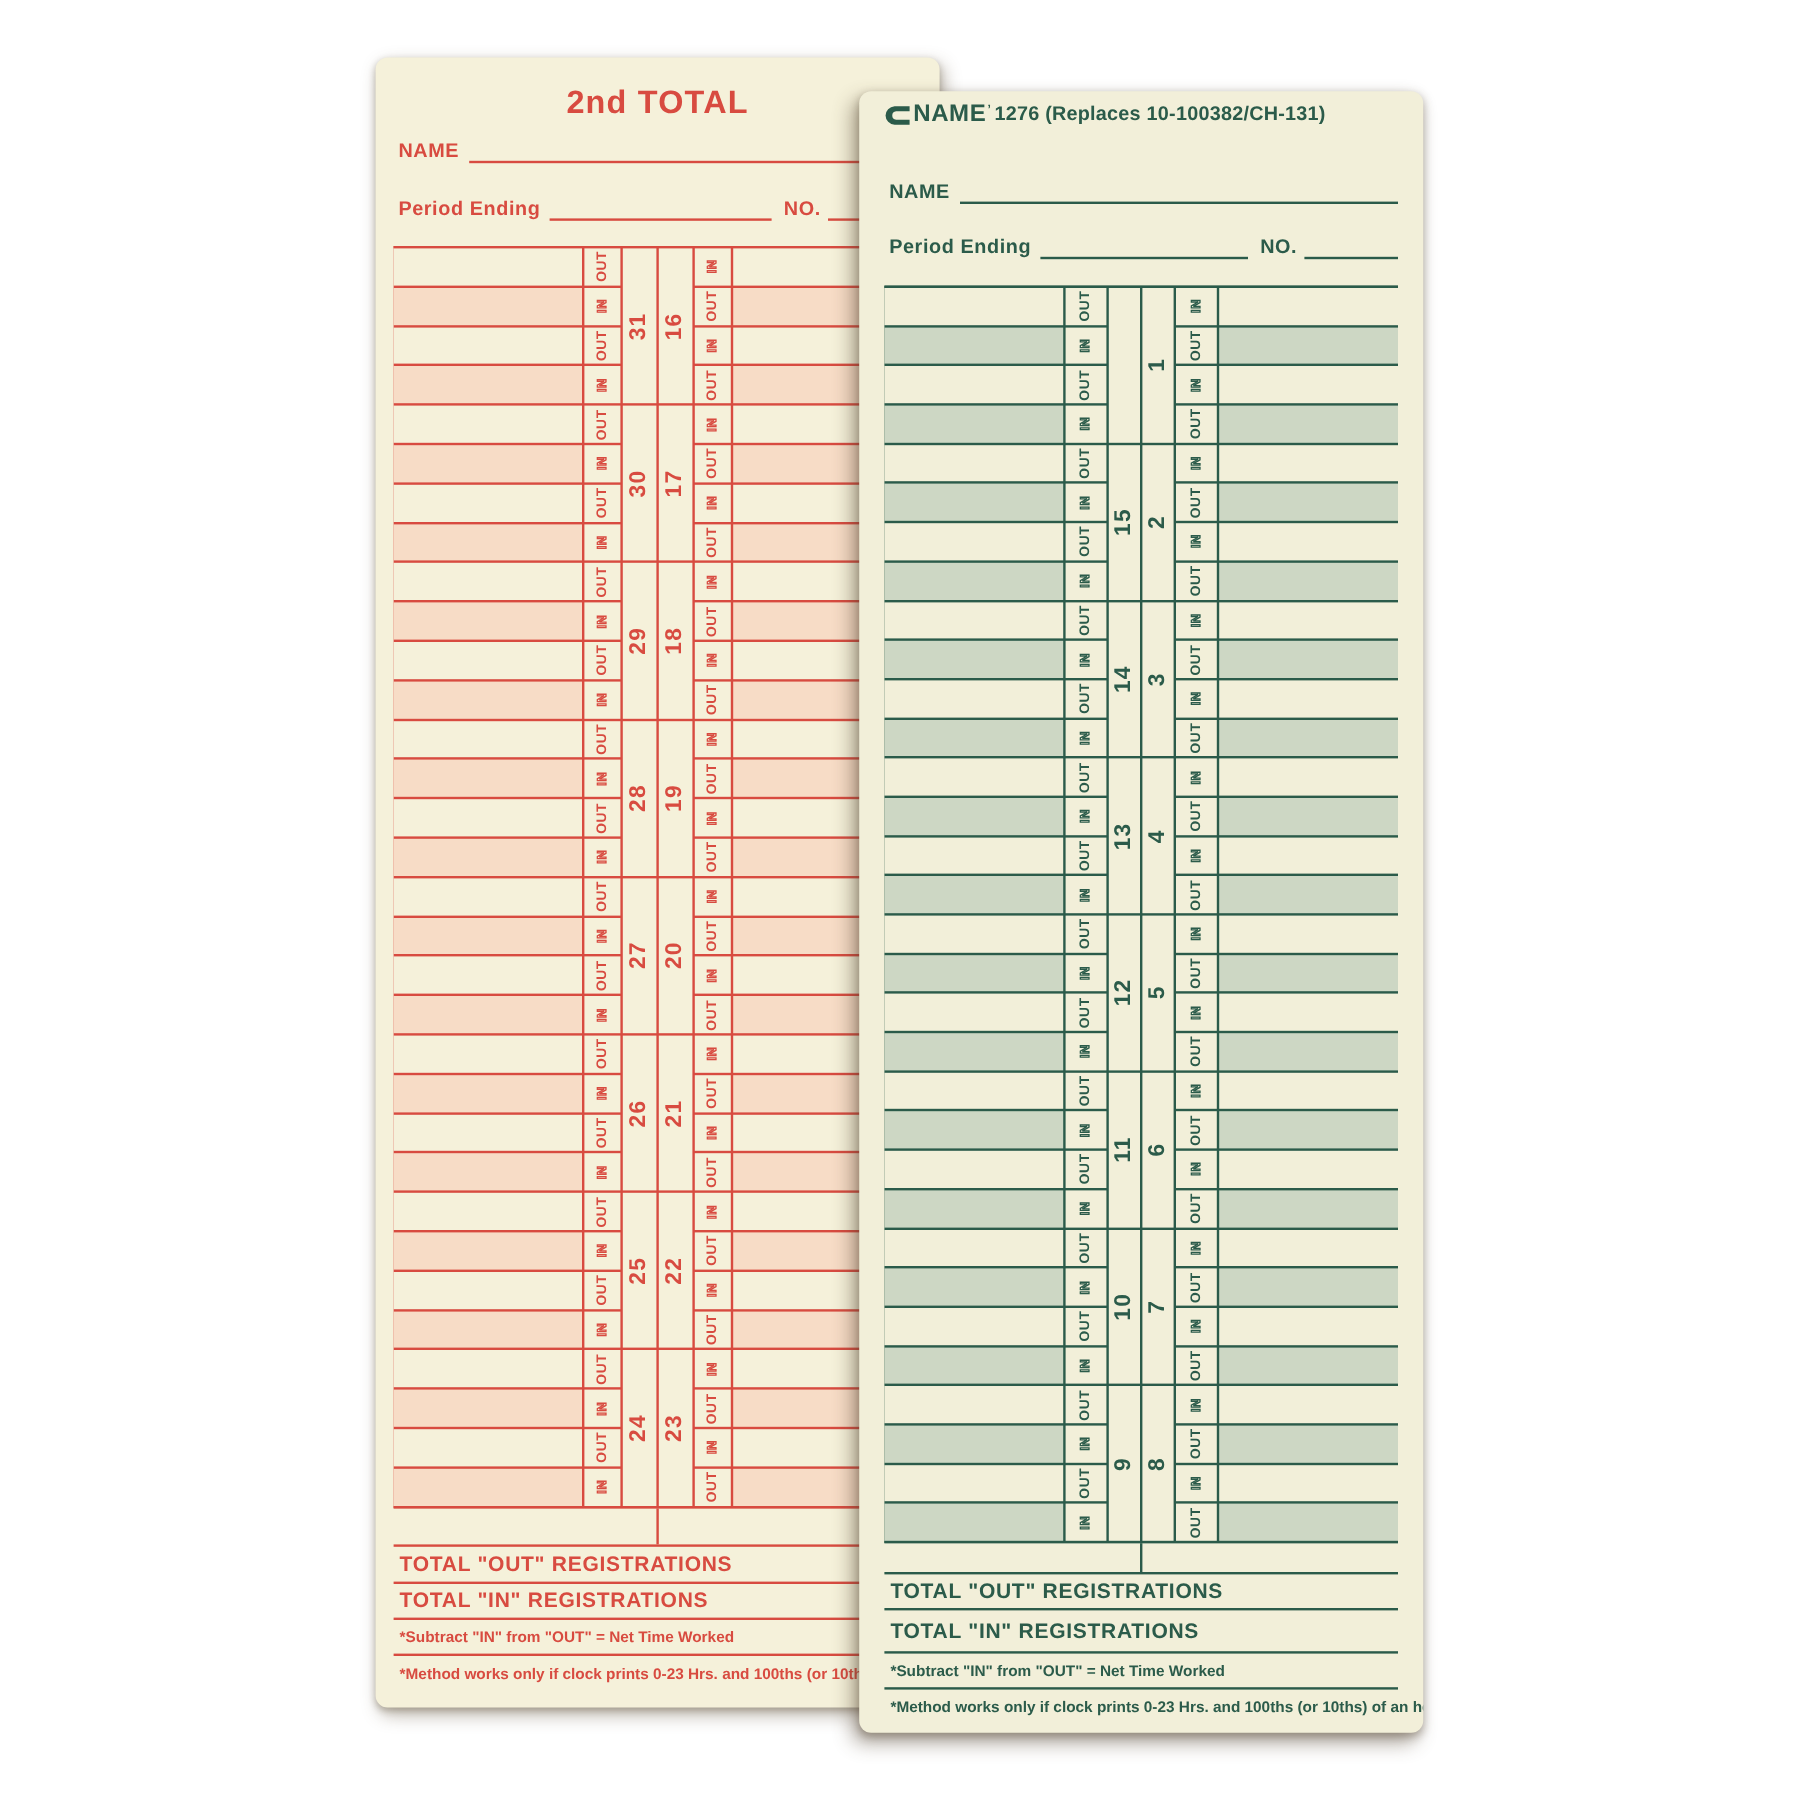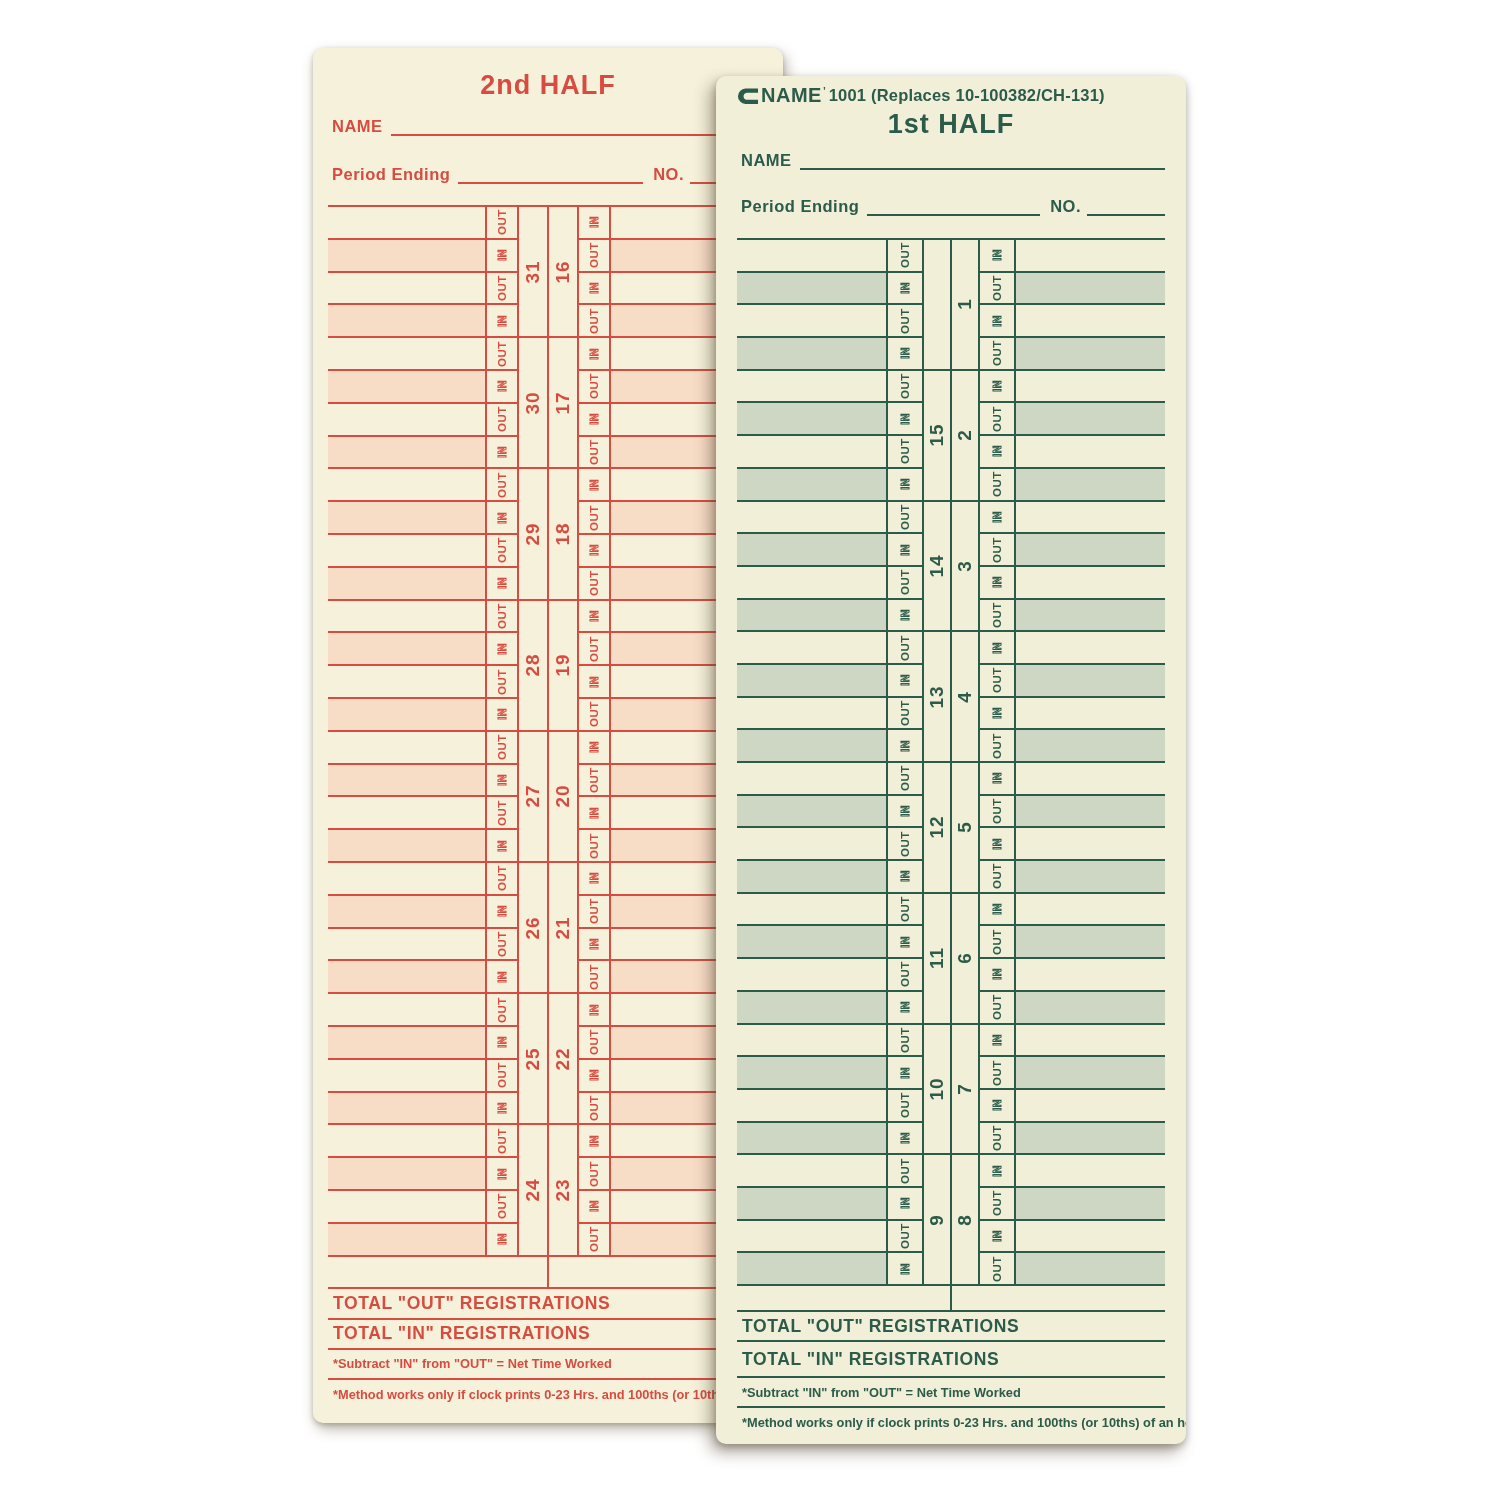--- a/index.html
+++ b/index.html
@@ -76,21 +76,21 @@
   .foot-row{font-size:12.8px;font-weight:bold;letter-spacing:0;}
   .back .row-t1{height:29px;}  .back .row-t2{height:28px;}  .back .row-f1{height:28px;}
   .front .row-t1{height:28px;} .front .row-t2{height:34px;} .front .row-f1{height:28px;}
   .row-f2{border-bottom:none;align-items:flex-start;padding-top:7px;}
 </style>
 </head>
 <body>
 
 <div class="card back" id="card-back" style="--ink: #d84b40; --paper: #f5f1da; --shade: #f7dcc6;">
   <div class="title-zone">
-    <div class="card-title">2nd HALF</div>
+    <div class="card-title">2nd TOTAL</div>
     <div class="name-row">
       <span>NAME</span>
       <span class="rule-line"></span>
     </div>
     <div class="period-row">
       <span>Period Ending</span>
       <span class="rule-line"></span>
       <span class="no-lbl">NO.</span>
       <span class="rule-line end"></span>
     </div>
@@ -417,23 +417,22 @@
 </div>
 
 <div class="card front" id="card-front" style="--ink: #2b5b4a; --paper: #f2efd9; --shade: #cdd7c4;">
   <div class="title-zone">
     <div class="brand-row">
       <svg class="brand-logo" width="22" height="20" viewBox="0 0 22 20">
         <path d="M21 2.5 H8.5 A8.5 7.8 0 0 0 8.5 18 H21 V13.8 H9.8 A3.9 3.6 0 0 1 9.8 6.7 H21 Z" fill="#2b5b4a"></path>
       </svg>
       <span class="brand">NAME</span>
       <span class="brand-mark">’</span>
-      <span class="brand-suffix">1001 (Replaces 10-100382/CH-131)</span>
+      <span class="brand-suffix">1276 (Replaces 10-100382/CH-131)</span>
     </div>
-    <div class="card-title">1st HALF</div>
     <div class="name-row">
       <span>NAME</span>
       <span class="rule-line"></span>
     </div>
     <div class="period-row">
       <span>Period Ending</span>
       <span class="rule-line"></span>
       <span class="no-lbl">NO.</span>
       <span class="rule-line end"></span>
     </div>

